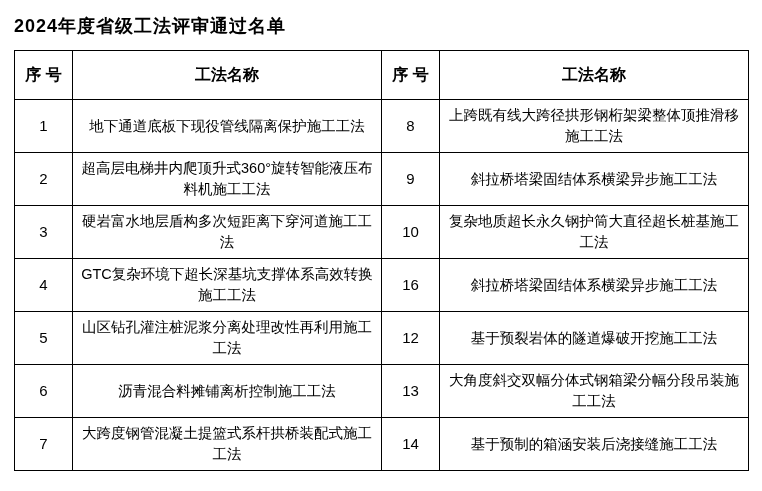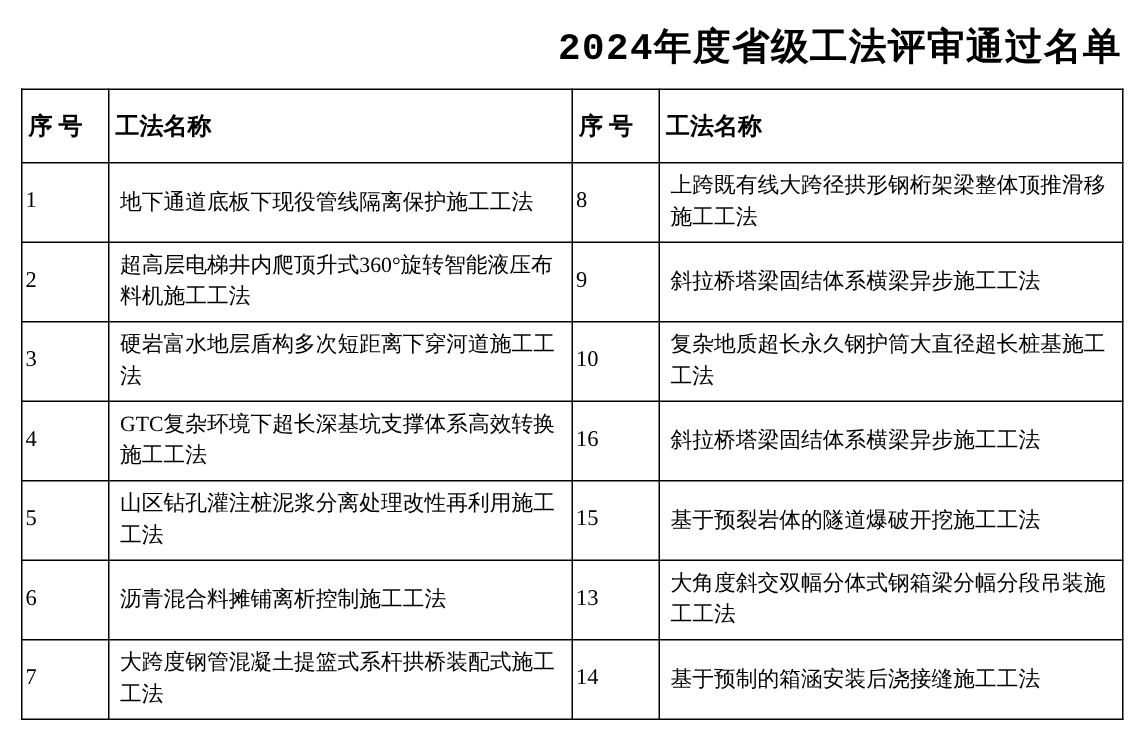--- a/index.html
+++ b/index.html
@@ -15,38 +15,38 @@
     overflow: hidden;
   }
   .page {
     width: 762px;
     height: 491px;
     box-sizing: border-box;
     padding: 0 14px;
     position: relative;
   }
   .doc-title {
-    text-align: right;
-    font-size: 25px;
+    text-align: left;
+    font-size: 18px;
     font-weight: bold;
     letter-spacing: 1px;
     padding: 14px 0 12px 0;
-    font-family: Liberation Mono, monospace;
+    font-family: Liberation Sans, sans-serif;
   }
   table.listing {
     width: 734px;
     border-collapse: collapse;
     table-layout: fixed;
     margin: 0 auto;
   }
   table.listing td, table.listing th {
     border: 1px solid #000000;
-    text-align: left;
+    text-align: center;
     vertical-align: middle;
-    font-family: Liberation Serif, serif;
+    font-family: Liberation Sans, sans-serif;
   }
   .col-idx { width: 58px; }
   .col-name { width: 309px; }
   thead th {
     font-size: 16px;
     font-weight: bold;
     height: 44px;
     padding: 2px 4px;
   }
   tbody td {
@@ -102,21 +102,21 @@
       </tr>
       <tr>
         <td class="idx">4</td>
         <td>GTC复杂环境下超长深基坑支撑体系高效转换施工工法</td>
         <td class="idx">16</td>
         <td>斜拉桥塔梁固结体系横梁异步施工工法</td>
       </tr>
       <tr>
         <td class="idx">5</td>
         <td>山区钻孔灌注桩泥浆分离处理改性再利用施工工法</td>
-        <td class="idx">15</td>
+        <td class="idx">12</td>
         <td>基于预裂岩体的隧道爆破开挖施工工法</td>
       </tr>
       <tr>
         <td class="idx">6</td>
         <td>沥青混合料摊铺离析控制施工工法</td>
         <td class="idx">13</td>
         <td>大角度斜交双幅分体式钢箱梁分幅分段吊装施工工法</td>
       </tr>
       <tr>
         <td class="idx">7</td>

